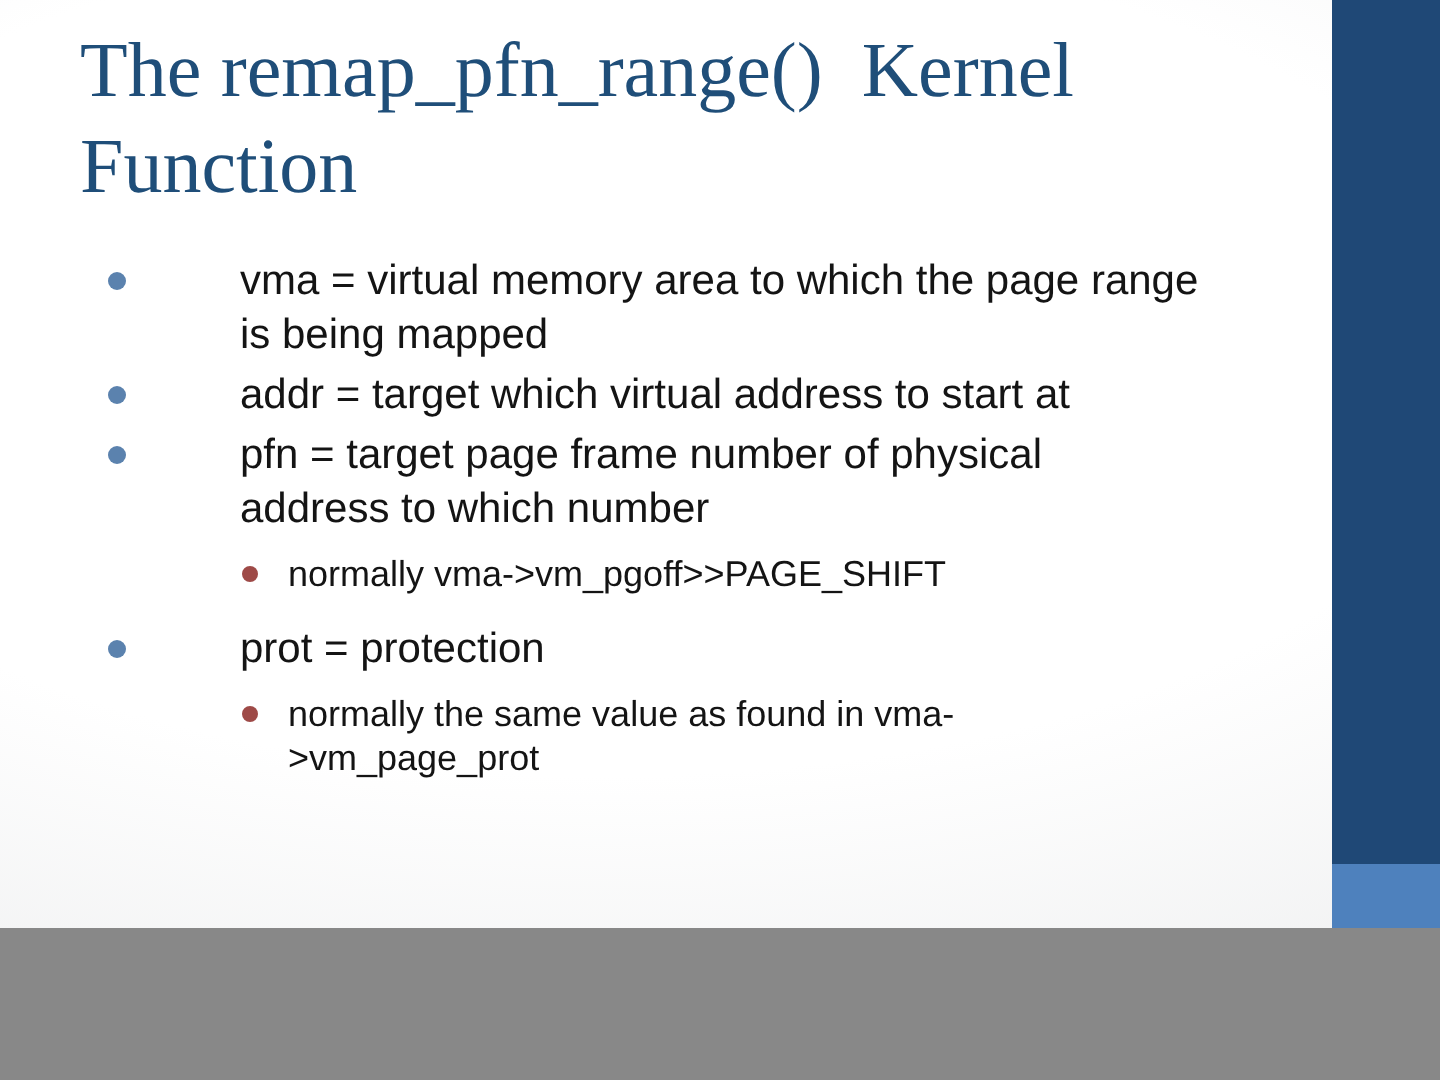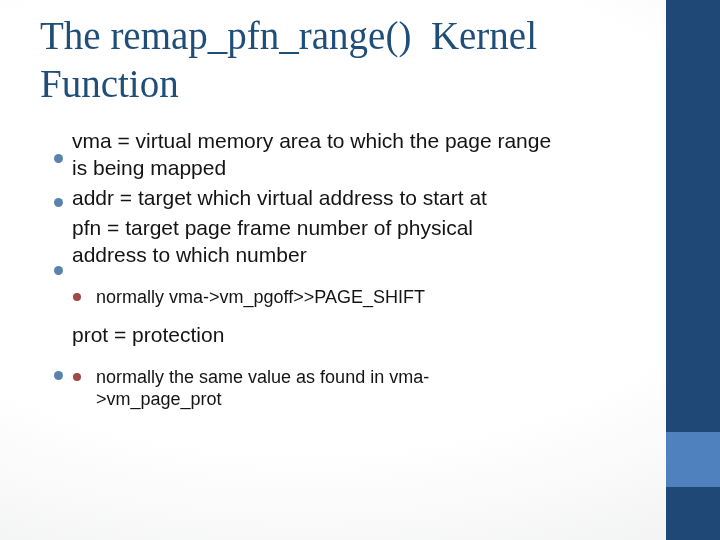--- a/index.html
+++ b/index.html
@@ -1,35 +1,35 @@
 <!DOCTYPE html>
 <html style="--title: #1F4E79; --sidebar: #1F4876; --accent-square: #4E81BD; --bullet-level1: #5B82AE; --bullet-level2: #9E4A47; --body-text: #141414;"><head>
 <meta charset="utf-8">
 <style>
   html,body{margin:0;padding:0;}
   body{font-family:"Liberation Sans",sans-serif;background:#888;}
   .slide{
-    position:relative;width:720px;height:540px;overflow:hidden;
+    position:relative;width:720px;height:464px;overflow:hidden;
     background:
       radial-gradient(130% 95% at 42% 38%, #ffffff 48%, #e9eaeb 100%),
       #f2f3f3;
   }
   .title{
     position:absolute;left:40px;top:12px;width:612px;margin:0;
     font-family:"Liberation Serif","DejaVu Serif",serif;
     font-weight:normal;font-size:39px;line-height:48px;
     color:var(--title,#1F4E79);
     white-space:pre-wrap;
   }
   .content{position:absolute;left:40px;top:127px;width:584px;color:var(--body-text,#141414);}
-  .item{display:flex;align-items:center;padding-left:14px;margin-bottom:3px;}
+  .item{display:flex;align-items:flex-start;padding-left:14px;margin-bottom:3px;gap:48px;}
   .b1{flex:none;width:9px;height:9px;border-radius:50%;background:var(--bullet-level1,#5B82AE);margin-top:9px;}
   .itext{margin-left:9px;min-width:0;}
   .t1{display:block;font-size:21px;line-height:27px;max-width:480px;}
-  .subs{margin:18px 0 10px;}
+  .subs{margin:8px 0 10px;}
   .subitem{display:flex;align-items:flex-start;padding-left:1px;margin-bottom:3px;}
   .b2{flex:none;width:8px;height:8px;border-radius:50%;background:var(--bullet-level2,#9E4A47);margin-top:7px;}
   .t2{display:block;margin-left:15px;font-size:18px;line-height:22px;max-width:440px;}
   .sidebar{position:absolute;right:0;top:0;width:54px;height:540px;background:var(--sidebar,#1F4876);}
   .accent{position:absolute;left:0;top:432px;width:54px;height:55px;background:var(--accent-square,#4E81BD);}
 </style>
 </head>
 <body>
 
 <div class="slide">

